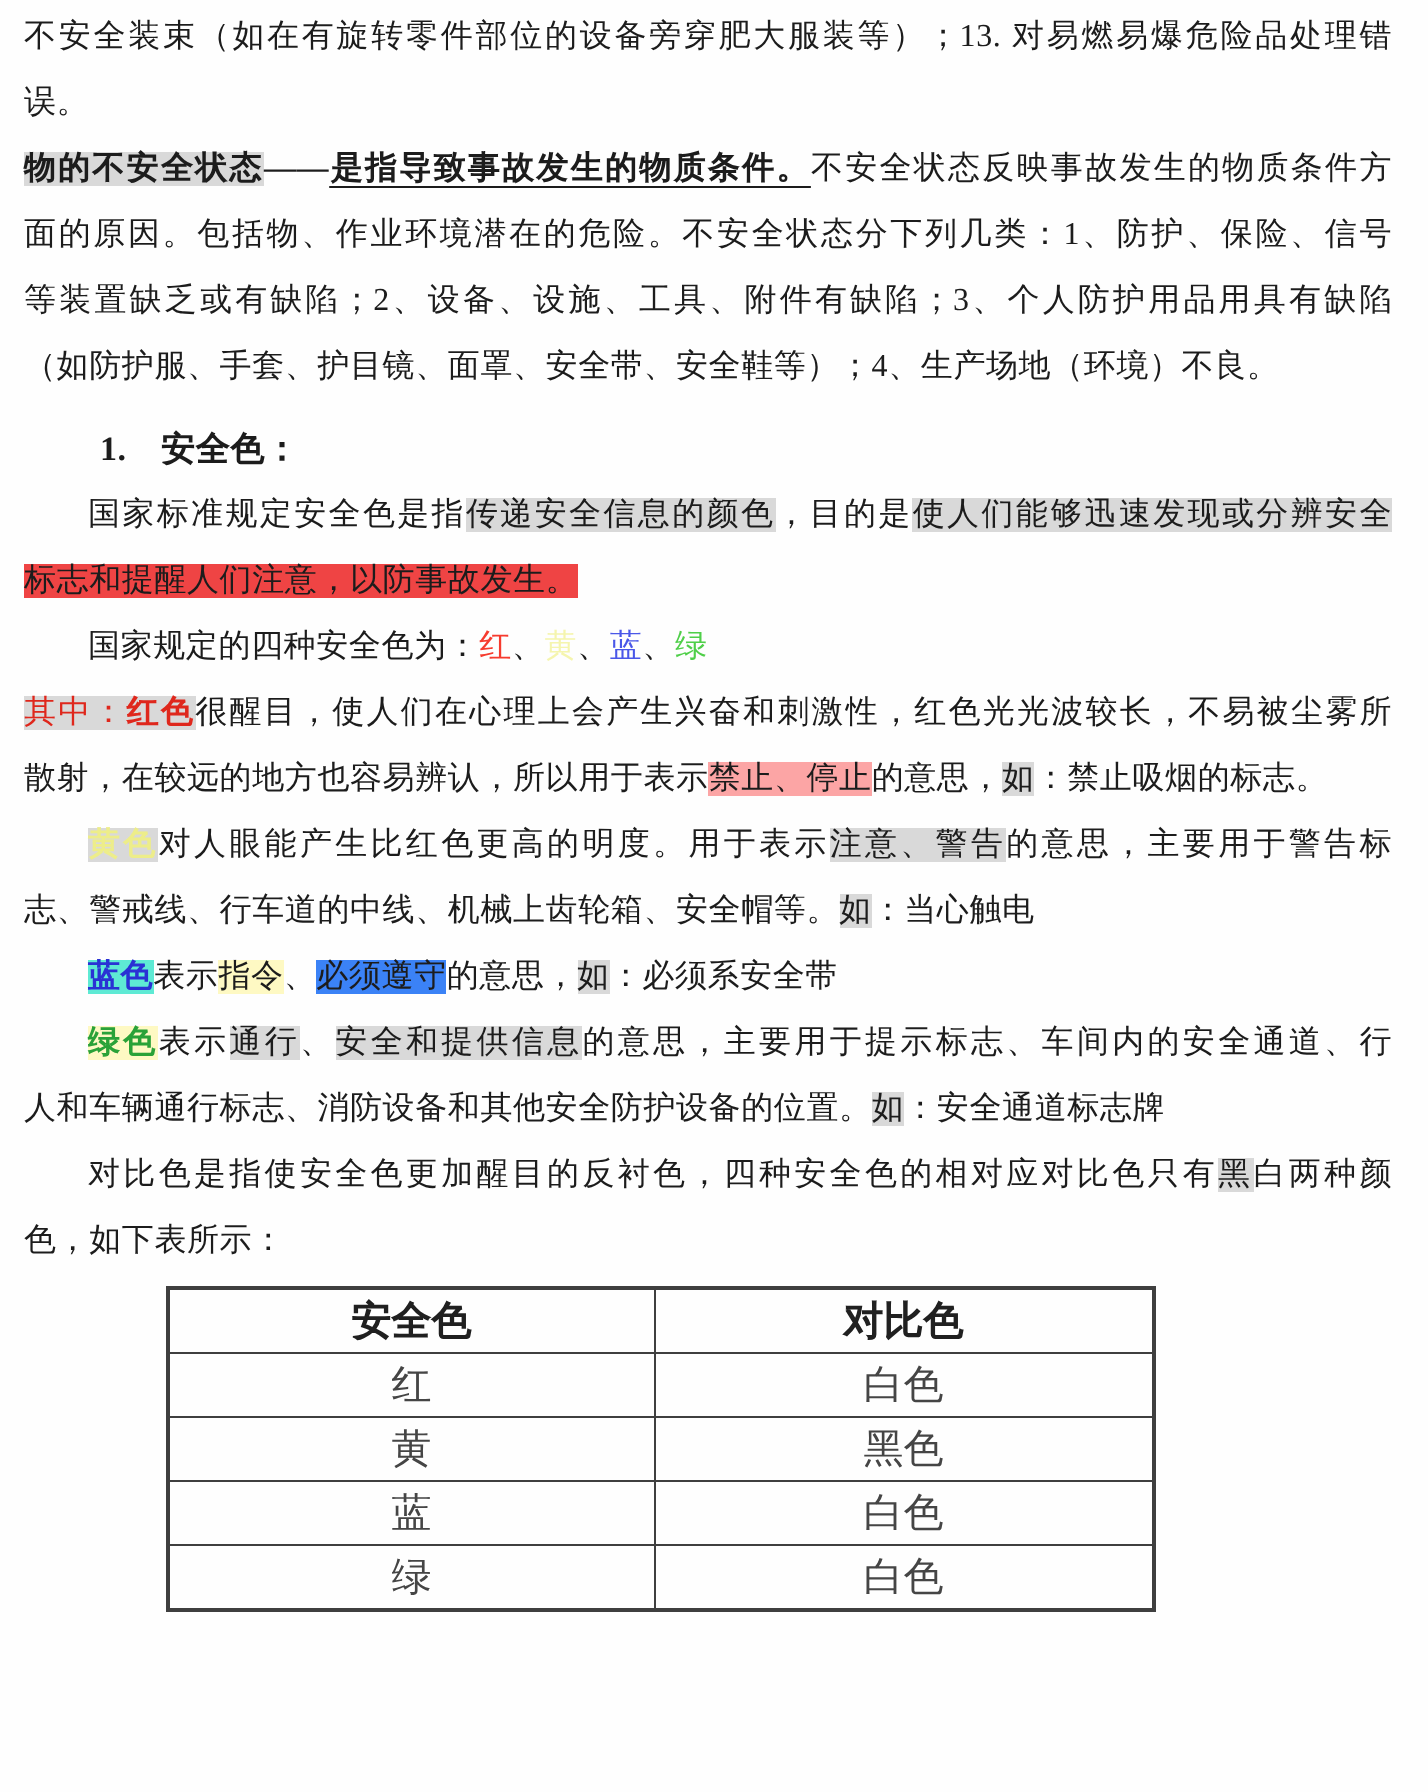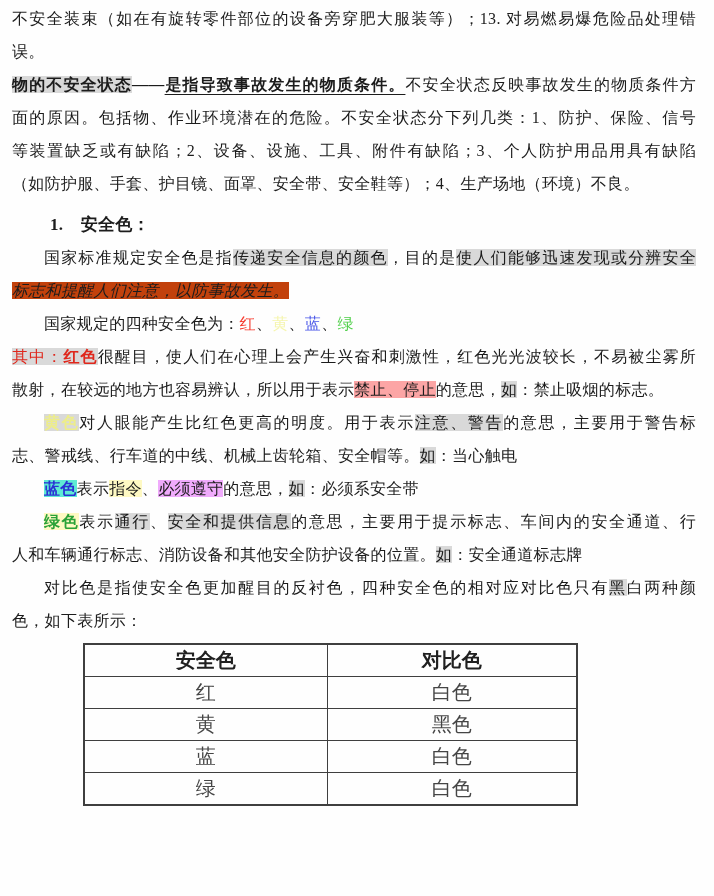--- a/index.html
+++ b/index.html
@@ -36,27 +36,27 @@
   <div class="doc">
 
   <div class="blk body fill"><span>不安全装束（如在有旋转零件部位的设备旁穿肥大服装等）；13. 对易燃易爆危险品处理错</span></div>
       <div class="blk body"><span>误。</span></div>
       <div class="blk body fill"><span class="b" style="background: rgb(217, 217, 217);">物的不安全状态</span><span class="b">——</span><span class="b u">是指导致事故发生的物质条件。</span><span>不安全状态反映事故发生的物质条件方</span></div>
       <div class="blk body fill"><span>面的原因。包括物、作业环境潜在的危险。不安全状态分下列几类：1、防护、保险、信号</span></div>
       <div class="blk body fill"><span>等装置缺乏或有缺陷；2、设备、设施、工具、附件有缺陷；3、个人防护用品用具有缺陷</span></div>
       <div class="blk body"><span>（如防护服、手套、护目镜、面罩、安全带、安全鞋等）；4、生产场地（环境）不良。</span></div>
       <div class="blk subheading"><span class="b">1.　安全色：</span></div>
       <div class="blk body fill indent"><span>国家标准规定安全色是指</span><span style="background: rgb(217, 217, 217);">传递安全信息的颜色</span><span>，目的是</span><span style="background: rgb(217, 217, 217);">使人们能够迅速发现或分辨安全</span></div>
-      <div class="blk body"><span style="background: #c2410c; font-style: italic;">标志和提醒人们注意，以防事故发生。</span></div>
+      <div class="blk body"><span style="background: #ef4444;">标志和提醒人们注意，以防事故发生。</span></div>
       <div class="blk body indent"><span>国家规定的四种安全色为：</span><span style="color: rgb(246, 59, 46);">红</span><span>、</span><span style="color: rgb(245, 245, 174);">黄</span><span>、</span><span style="color: rgb(74, 87, 232);">蓝</span><span>、</span><span style="color: rgb(79, 207, 73);">绿</span></div>
       <div class="blk body fill"><span style="background: rgb(217, 217, 217); color: rgb(223, 39, 28);">其中：</span><span class="b" style="background: rgb(217, 217, 217); color: rgb(223, 39, 28);">红色</span><span>很醒目，使人们在心理上会产生兴奋和刺激性，红色光光波较长，不易被尘雾所</span></div>
       <div class="blk body"><span>散射，在较远的地方也容易辨认，所以用于表示</span><span style="background: #fca5a5;">禁止、停止</span><span>的意思，</span><span style="background: rgb(217, 217, 217);">如</span><span>：禁止吸烟的标志。</span></div>
       <div class="blk body fill indent"><span class="b" style="background: rgb(217, 217, 217); color: rgb(237, 237, 138);">黄色</span><span>对人眼能产生比红色更高的明度。用于表示</span><span style="background: rgb(217, 217, 217);">注意、警告</span><span>的意思，主要用于警告标</span></div>
       <div class="blk body"><span>志、警戒线、行车道的中线、机械上齿轮箱、安全帽等。</span><span style="background: rgb(217, 217, 217);">如</span><span>：当心触电</span></div>
-      <div class="blk body indent"><span class="b" style="background: #5eead4; color: rgb(42, 50, 212);">蓝色</span><span>表示</span><span style="background: #fef9c3;">指令</span><span>、</span><span style="background: #f0abfc; margin-top: 20px;">必须遵守</span><span>的意思，</span><span style="background: rgb(217, 217, 217);">如</span><span>：必须系安全带</span></div>
+      <div class="blk body indent"><span class="b" style="background: #5eead4; color: rgb(42, 50, 212);">蓝色</span><span>表示</span><span style="background: #fef9c3;">指令</span><span>、</span><span style="background: #3b82f6; margin-top: 20px;">必须遵守</span><span>的意思，</span><span style="background: rgb(217, 217, 217);">如</span><span>：必须系安全带</span></div>
       <div class="blk body fill indent"><span class="b" style="background: #fef9c3; color: rgb(42, 162, 56);">绿色</span><span>表示</span><span style="background: rgb(217, 217, 217);">通行</span><span>、</span><span style="background: rgb(217, 217, 217);">安全和提供信息</span><span>的意思，主要用于提示标志、车间内的安全通道、行</span></div>
       <div class="blk body"><span>人和车辆通行标志、消防设备和其他安全防护设备的位置。</span><span style="background: rgb(217, 217, 217);">如</span><span>：安全通道标志牌</span></div>
       <div class="blk body fill indent"><span>对比色是指使安全色更加醒目的反衬色，四种安全色的相对应对比色只有</span><span style="background: rgb(217, 217, 217);">黑</span><span>白两种颜</span></div>
       <div class="blk body"><span>色，如下表所示：</span></div>
     </div>
 
   <table class="tbl">
     <colgroup>
         <col class="c1">
         <col class="c2">

